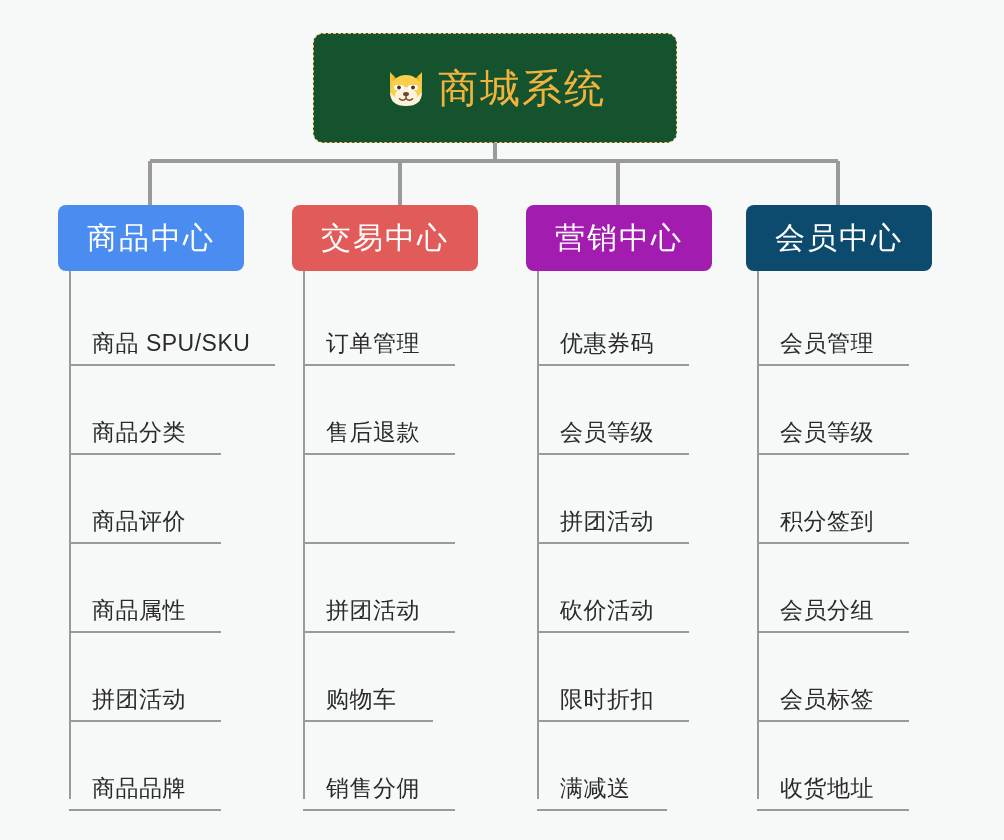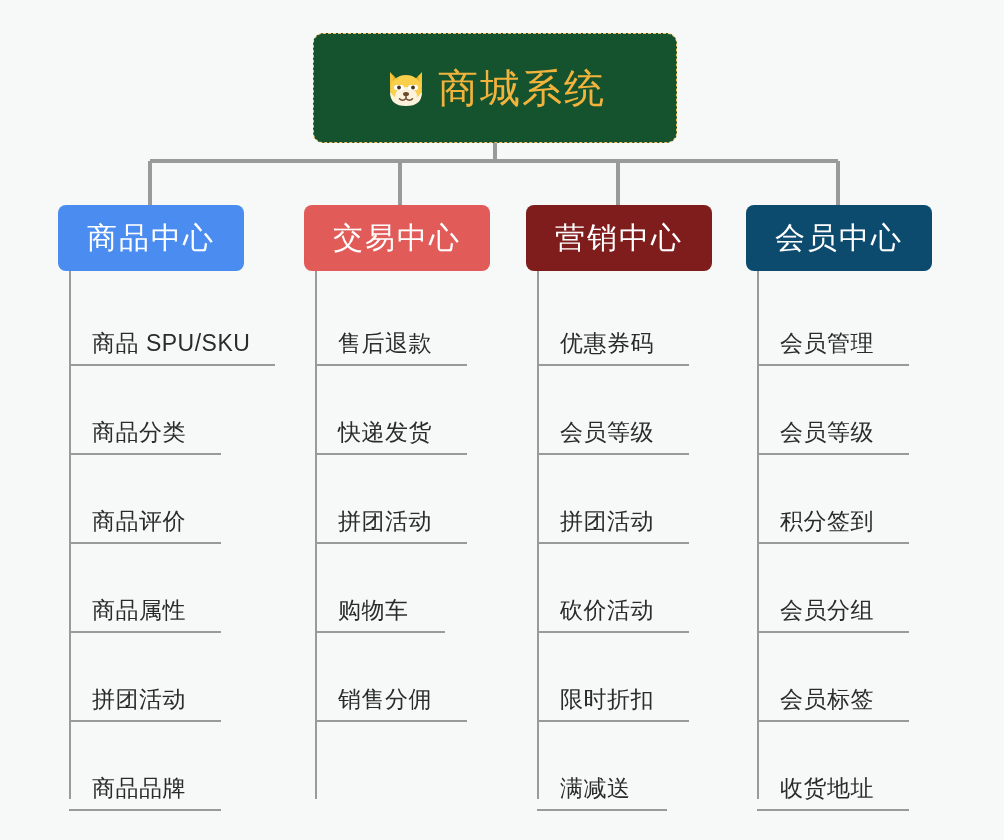--- a/index.html
+++ b/index.html
@@ -110,21 +110,21 @@
     padding-left: 34px;
     padding-bottom: 7px;
     font-size: 23px;
     color: #2b2b2b;
     white-space: nowrap;
     letter-spacing: 0.5px;
   }
 
   
   #branch-0 { left: 58px;  width: 186px; }
-  #branch-1 { left: 304px; width: 186px; }
+  #branch-1 { left: 292px; width: 186px; }
   #branch-2 { left: 526px; width: 186px; }
   #branch-3 { left: 746px; width: 186px; }
 </style>
 </head>
 <body>
 
 <div id="canvas">
 
   <svg id="connectors" viewBox="0 0 1004 840" width="1004" height="840">
     <g stroke="#9a9a9a" stroke-width="4" fill="none" shape-rendering="crispEdges">
@@ -192,43 +192,46 @@
   </div>
 
   <div class="branch" id="branch-1">
     <div class="branch-header" style="background:#e15c58;">
       <span>交易中心</span>
     </div>
     <div class="leaf-list">
       <div class="leaf-trunk" style="height:528px;"></div>
       <div class="leaf-item">
         <span class="leaf-underline" style="width:152px;"></span>
+        <span class="leaf-label">订单管理</span>
+      </div>
+      <div class="leaf-item">
+        <span class="leaf-underline" style="width:152px;"></span>
         <span class="leaf-label">售后退款</span>
       </div>
       <div class="leaf-item">
         <span class="leaf-underline" style="width:152px;"></span>
-        <span class="leaf-label">快递发货</span>
       </div>
       <div class="leaf-item">
         <span class="leaf-underline" style="width:152px;"></span>
         <span class="leaf-label">拼团活动</span>
       </div>
       <div class="leaf-item">
         <span class="leaf-underline" style="width:130px;"></span>
         <span class="leaf-label">购物车</span>
       </div>
       <div class="leaf-item">
         <span class="leaf-underline" style="width:152px;"></span>
         <span class="leaf-label">销售分佣</span>
       </div>
     </div>
   </div>
 
   <div class="branch" id="branch-2">
-    <div class="branch-header" style="background:#7f1d1d;">
+    <div class="branch-header" style="background:#a21caf;">
       <span>营销中心</span>
     </div>
     <div class="leaf-list">
       <div class="leaf-trunk" style="height:528px;"></div>
       <div class="leaf-item">
         <span class="leaf-underline" style="width:152px;"></span>
         <span class="leaf-label">优惠券码</span>
       </div>
       <div class="leaf-item">
         <span class="leaf-underline" style="width:152px;"></span>

